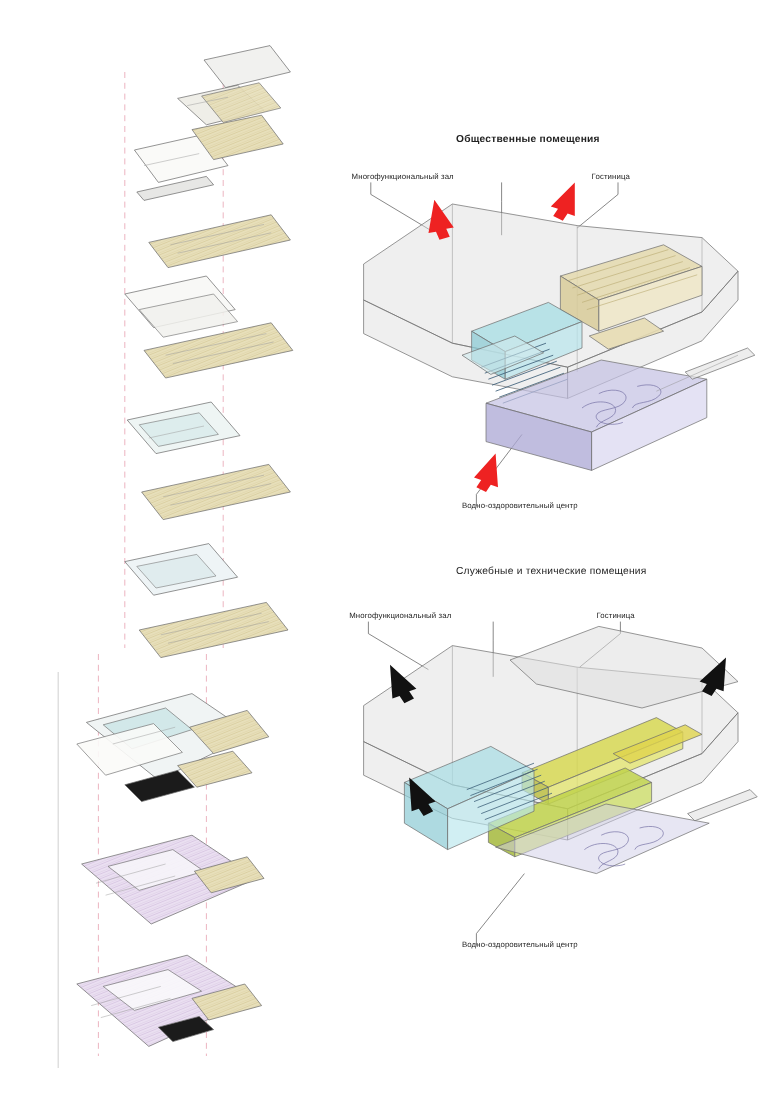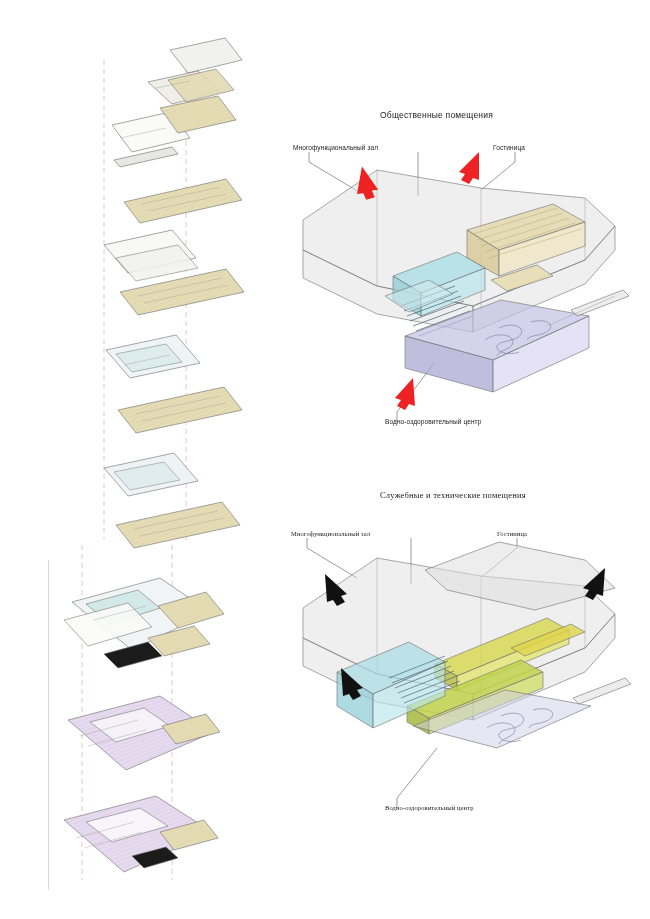--- a/index.html
+++ b/index.html
@@ -31,30 +31,30 @@
   }
   .exploded svg { display: block; }
 
   
   .panel {
     position: absolute;
     left: 285px;
     width: 355px;
   }
   .panel-top { top: 100px; height: 350px; }
-  .panel-bottom { top: 482px; height: 350px; font-family: Liberation Serif, serif; }
+  .panel-bottom { top: 462px; height: 350px; }
 
   .panel-title {
     position: absolute;
     font-size: 8.5px;
     letter-spacing: .2px;
     color: #222;
     white-space: nowrap;
   }
-  .panel-top .panel-title  { left: 95px;  top: 10px; }
+  .panel-top .panel-title  { left: 95px;  top: 10px; font-weight: bold; }
   .panel-bottom .panel-title { left: 95px; top: 8px; }
 
   .callout {
     position: absolute;
     font-size: 6.5px;
     color: #222;
     white-space: nowrap;
     letter-spacing: .1px;
   }
 

